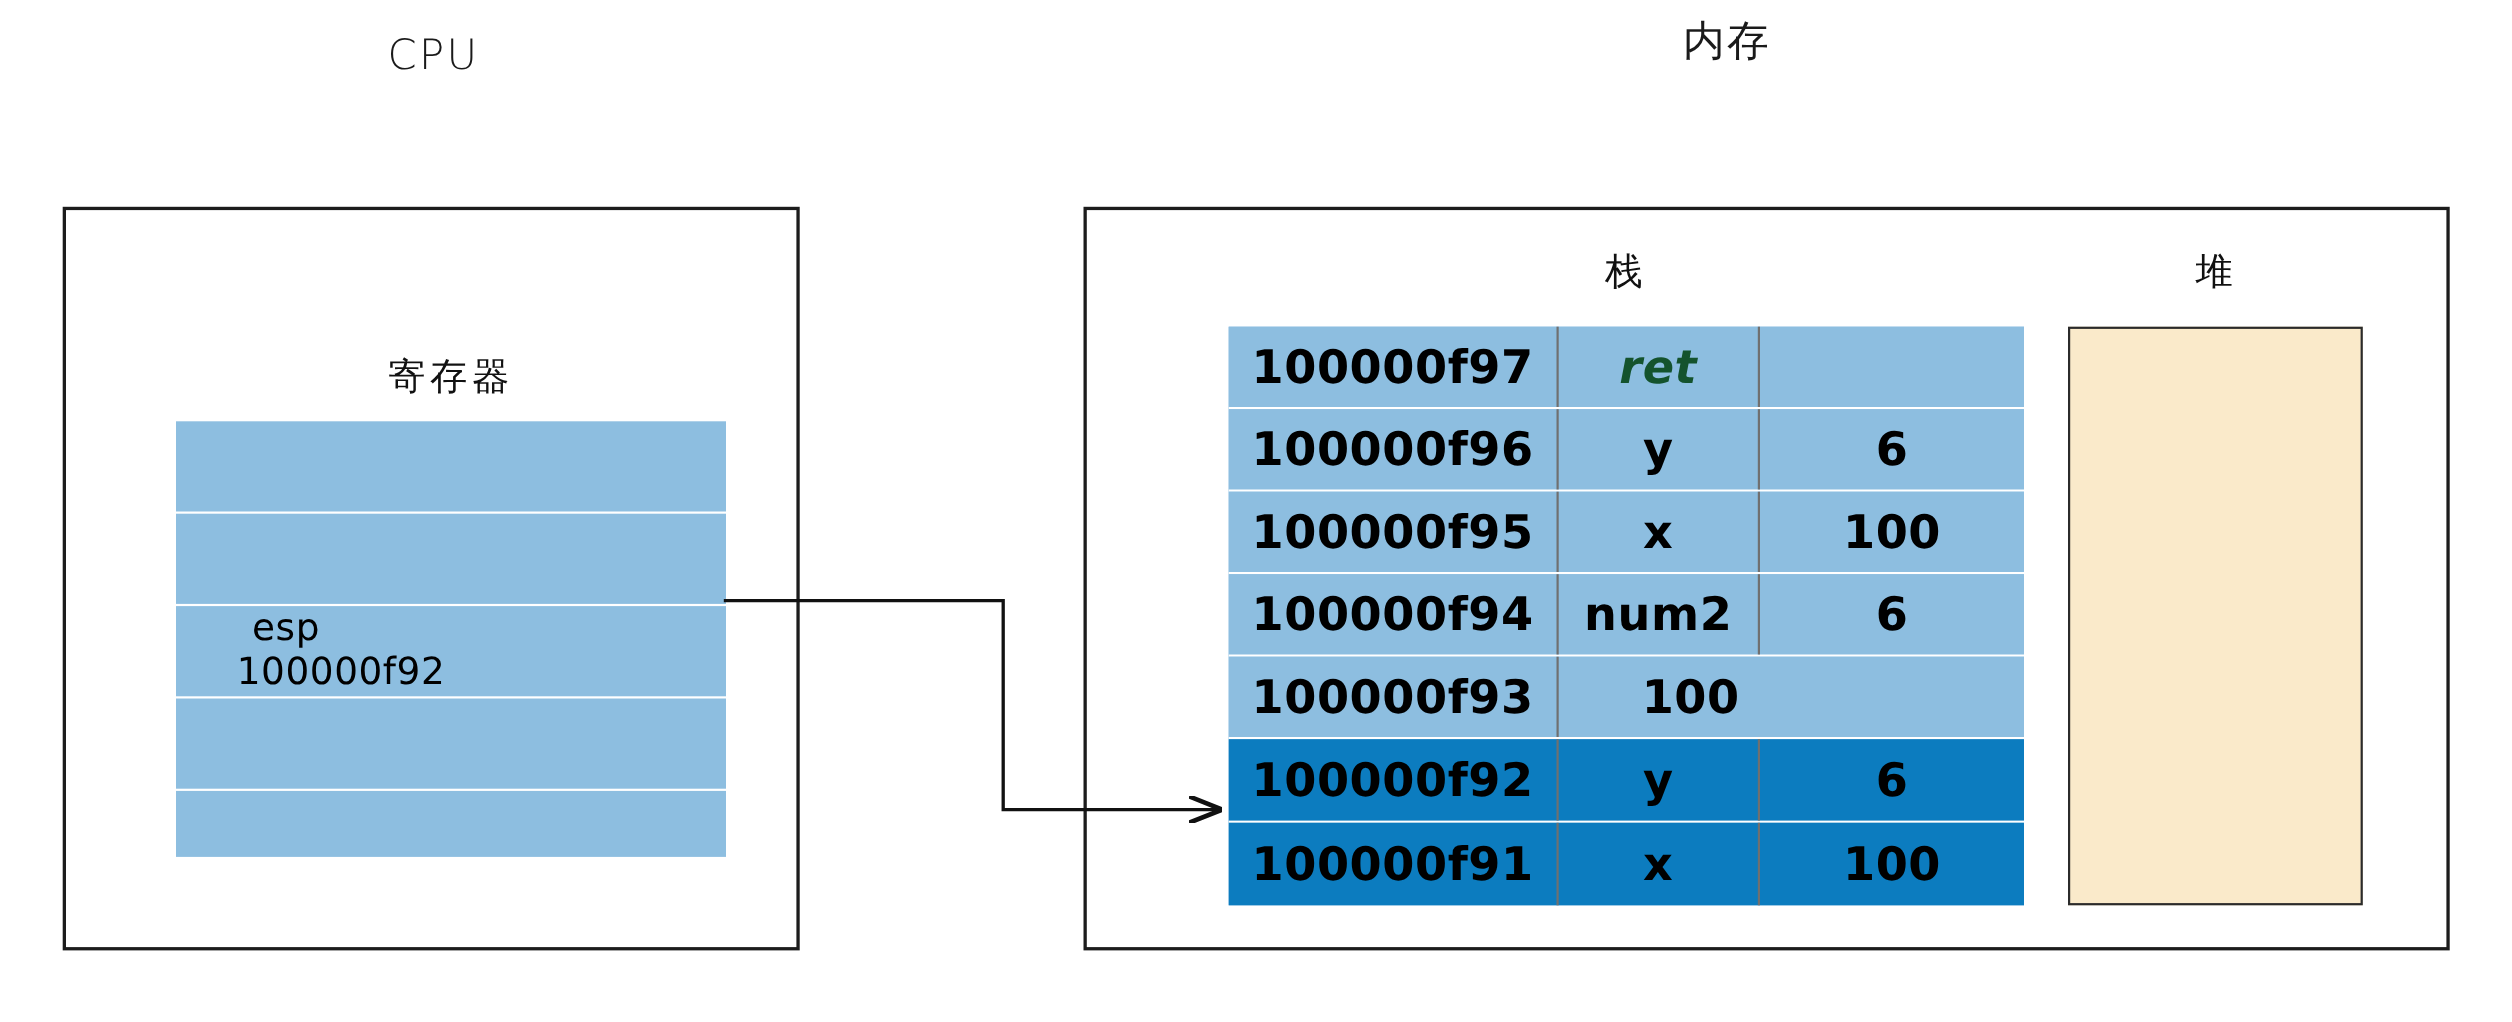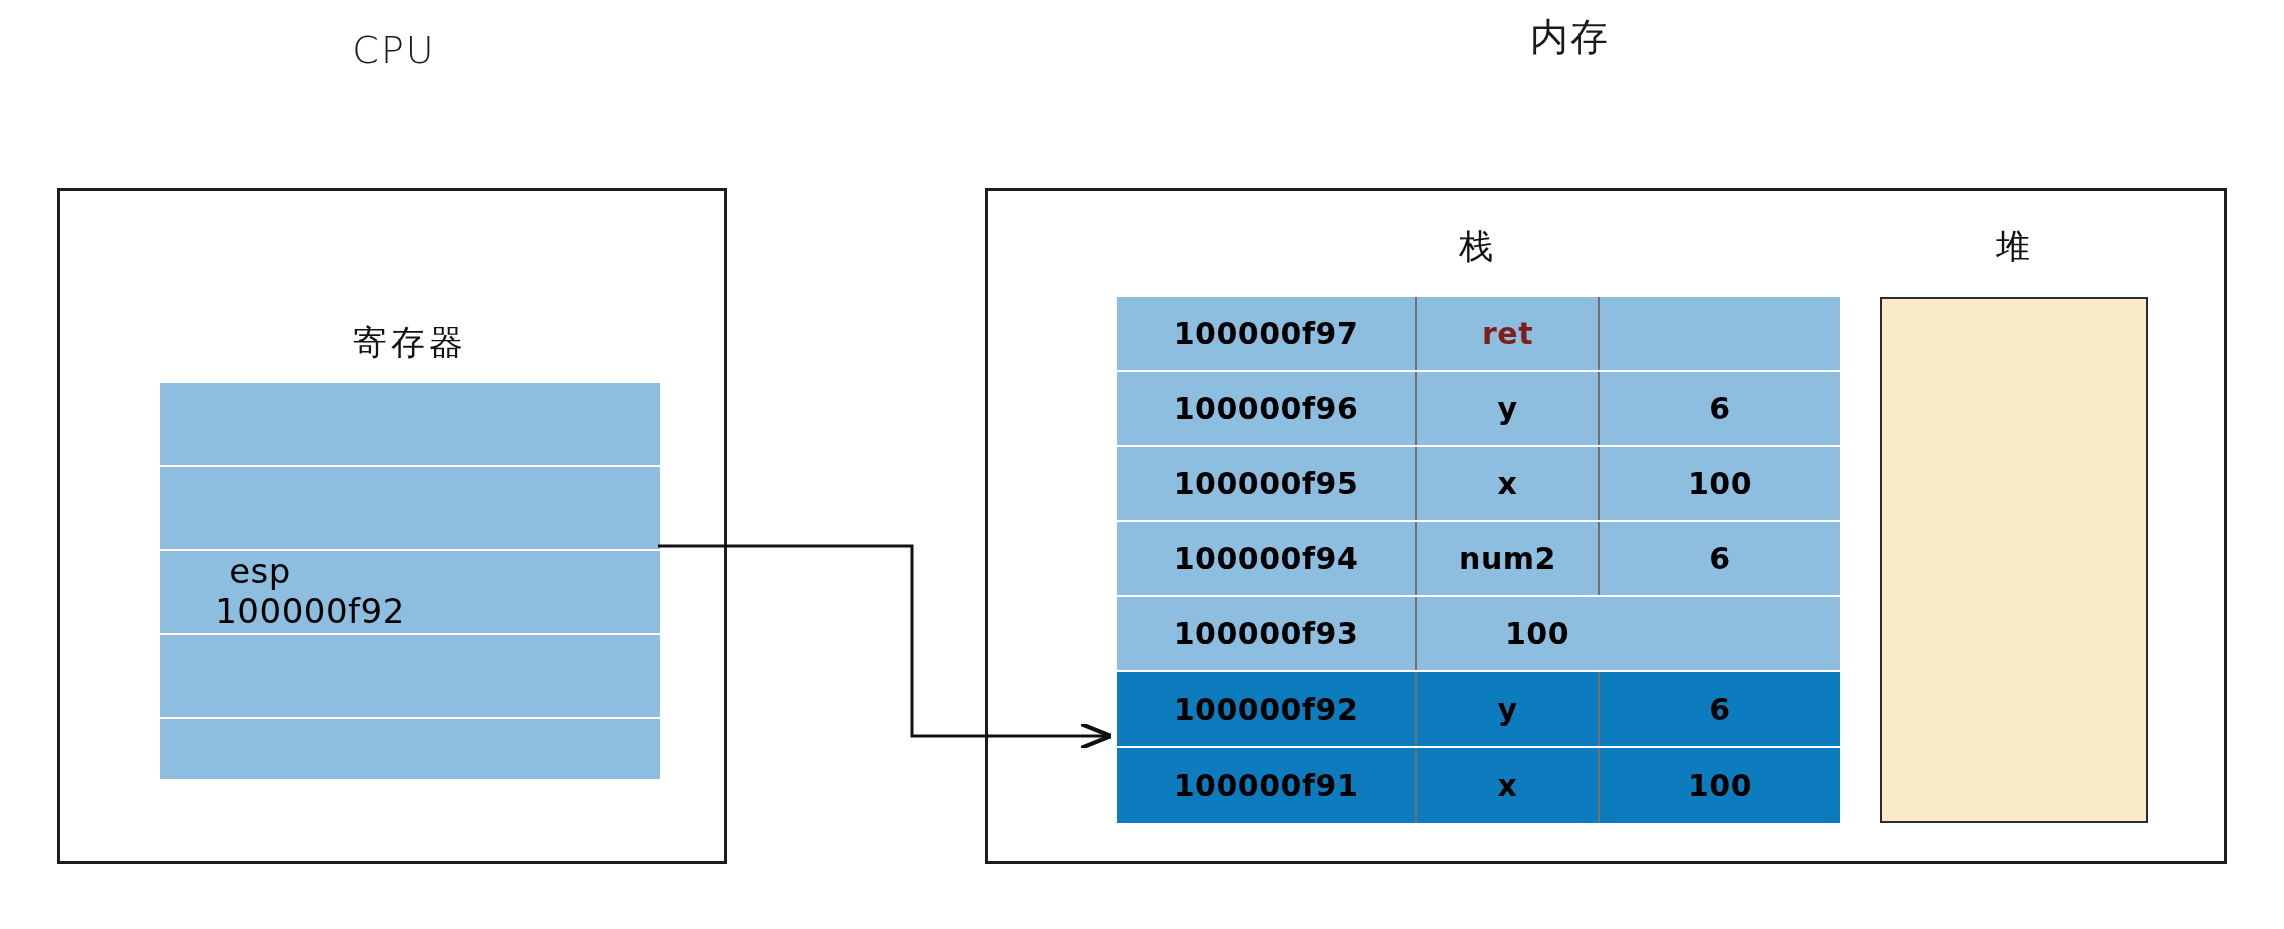--- a/index.html
+++ b/index.html
@@ -101,28 +101,28 @@
     left: 1117px;
     top: 297px;
     width: 723px;
     height: 526px;
   }
   #stack-table .grid-row { height: 75.1px; }
   #stack-table .grid-cell.col-addr  { width: 300px; border-right: 2px solid #707070; }
   #stack-table .grid-cell.col-var   { width: 183px; border-right: 2px solid #707070; }
   #stack-table .grid-cell.col-val   { width: 240px; }
   #stack-table .grid-cell {
-    font-size: 30px;
+    font-size: 42px;
     font-weight: 700;
     letter-spacing: 0.5px;
     color: #000000;
   }
   #stack-table .grid-row.tone-light { background: #8DBEE0; }
   #stack-table .grid-row.tone-dark  { background: #0C7CBF; }
-  #stack-table .grid-cell.text-white { color: #7f1d1d; }
+  #stack-table .grid-cell.text-white { color: #14532d; font-style: italic; }
 
   
   #heap-box {
     position: absolute;
     left: 1880px;
     top: 297px;
     width: 268px;
     height: 526px;
     background: #FAEACA;
     border: 2px solid #2b2b2b;

